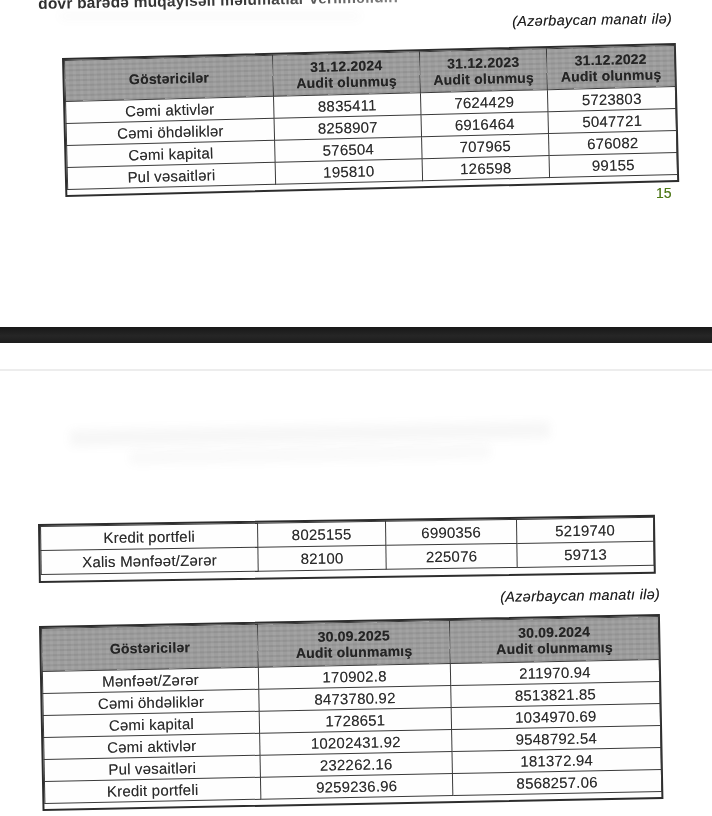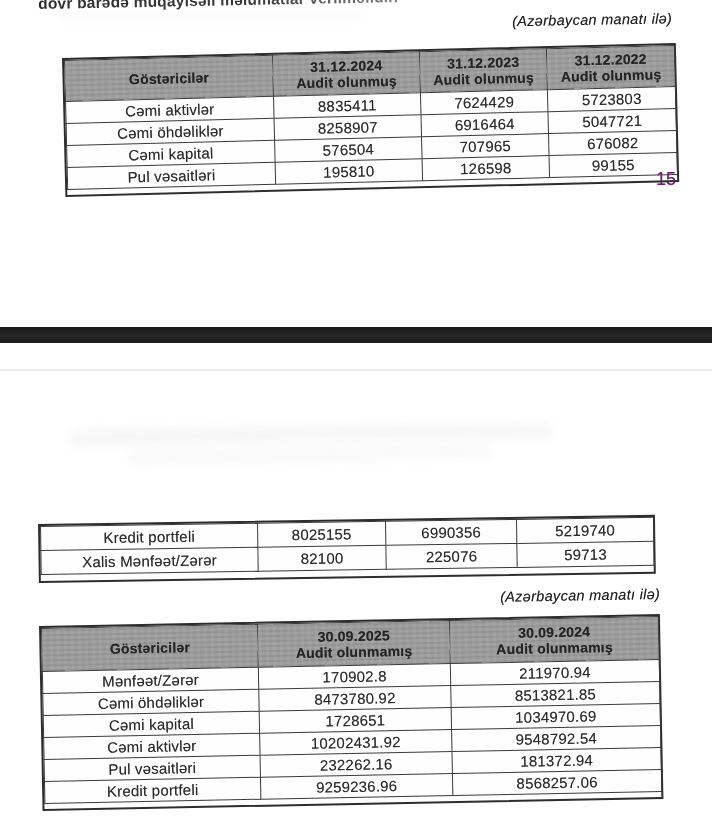--- a/index.html
+++ b/index.html
@@ -38,21 +38,21 @@
     -webkit-text-fill-color:transparent;color:#333;
   }
   .currency-note{
     position:absolute;font-style:italic;font-size:14.5px;color:#1c1c1c;
     letter-spacing:.3px;text-shadow:0 0 .5px rgba(30,30,30,.5);
     transform:rotate(-1deg);transform-origin:100% 0;text-align:right;
   }
   .note-1{top:10px;left:420px;width:272px;padding-right:20px;box-sizing:border-box;}
   .note-2{top:586px;left:300px;width:360px;}
   .page-number{
-    position:absolute;left:656px;top:169px;font-size:18px;color:#701a75;
+    position:absolute;left:656px;top:185px;font-size:14px;color:#4d7c0f;
     text-shadow:0 0 .5px rgba(50,50,50,.5);
   }
   
   .scan-bar{position:absolute;left:0;top:327px;width:712px;height:16px;
     background:linear-gradient(#181818,#262626 55%,#1c1c1c);}
   .scan-line{position:absolute;left:0;top:369px;width:712px;height:2px;
     background:#ededed;}
   .ghost{position:absolute;background:#8a8a8a;filter:blur(5px);}
   .ghost-1{top:426px;left:70px;width:480px;height:16px;opacity:.07;transform:rotate(-1deg);}
   .ghost-2{top:448px;left:130px;width:360px;height:13px;opacity:.05;transform:rotate(-1deg);}

